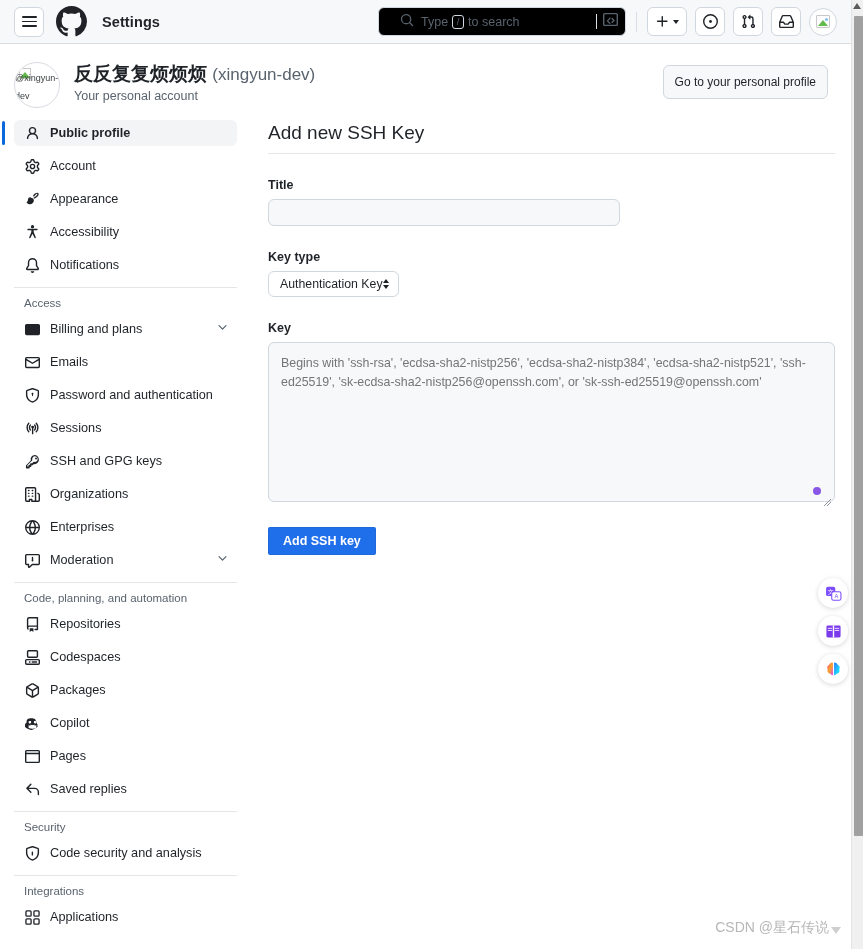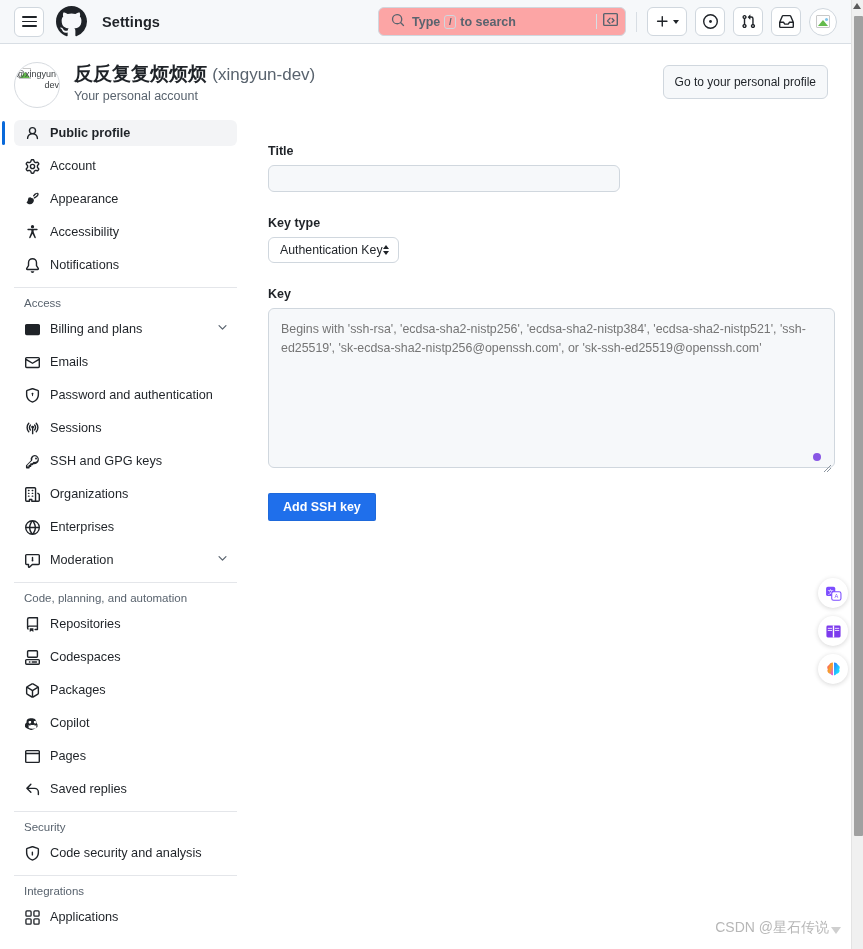--- a/index.html
+++ b/index.html
@@ -48,27 +48,26 @@
   }
 
   .header-right {
     margin-left: auto;
     display: flex;
     align-items: center;
     gap: 8px;
   }
   .searchbox {
     width: 248px; height: 29px;
-    background: #fca5a5;
+    background: #000000;
     border: 1px solid #d0d7de;
     border-radius: 6px;
     display: flex; align-items: center;
-    padding: 0 7px 0 12px;
+    padding: 0 7px 0 21px;
     cursor: text;
-    font-weight: bold;
   }
   .searchbox .s-icon { flex: none; margin-right: 7px; }
   .searchbox .s-ph {
     font-size: 12.5px; color: #59636e; white-space: nowrap; flex: 1;
     display: flex; align-items: center; gap: 4px;
   }
   .slashkey {
     display: inline-flex; align-items: center; justify-content: center;
     border: 1px solid #d0d7de; border-radius: 3px;
     width: 12px; height: 14px; font-size: 9.5px; color: #59636e;
@@ -137,23 +136,23 @@
     border-radius: 50%;
     border: 1px solid #d7dbe0;
     background: #fff;
     overflow: hidden;
     position: relative;
     flex: none;
     margin-top: 2px;
   }
   .avatar-big .alt {
     position: absolute; inset: 0;
-    font-size: 9px; line-height: 11px;
+    font-size: 9px; line-height: 18px;
     color: #3c4043;
-    text-align: right;
+    text-align: left;
     padding-top: 6px;
     word-break: break-all;
     font-family: "Liberation Sans", sans-serif;
   }
   .avatar-big .brokenmini {
     position: absolute; left: 4px; top: 5px;
     width: 12px; height: 11px;
     border: 1px solid #c8c8c8; background: #fff;
     overflow: hidden;
   }
@@ -661,20 +660,21 @@
             </span>
             <span>Applications</span>
           </div>
           <div class="nav-gap"></div>
           <div class="nav-item"></div>
         </div>
     </div>
 
     <div class="main">
 
+      <div class="main-title">Add new SSH Key</div>
 
       <div class="field-label">Title</div>
       <input class="input-title" type="text" placeholder="" style="">
 
       <div class="field-label">Key type</div>
       <div class="select-wrap">
         <span>Authentication Key</span>
         <span class="sel-arrows">
           <i class="up"></i>
             <i class="dn"></i>

